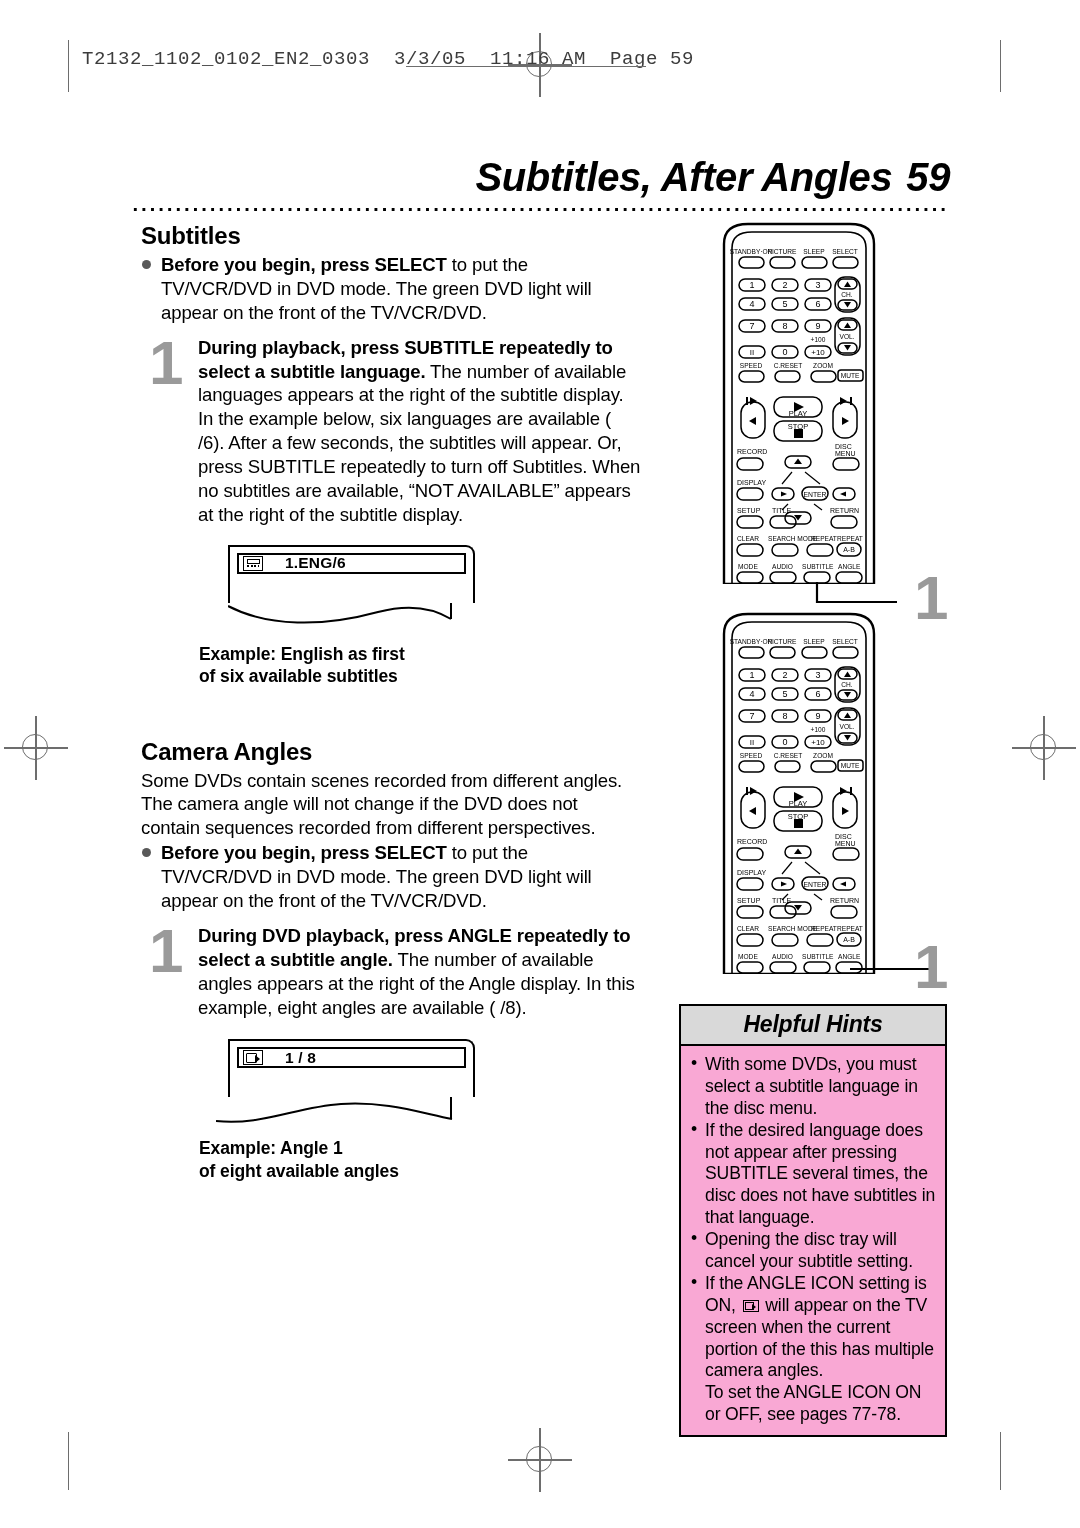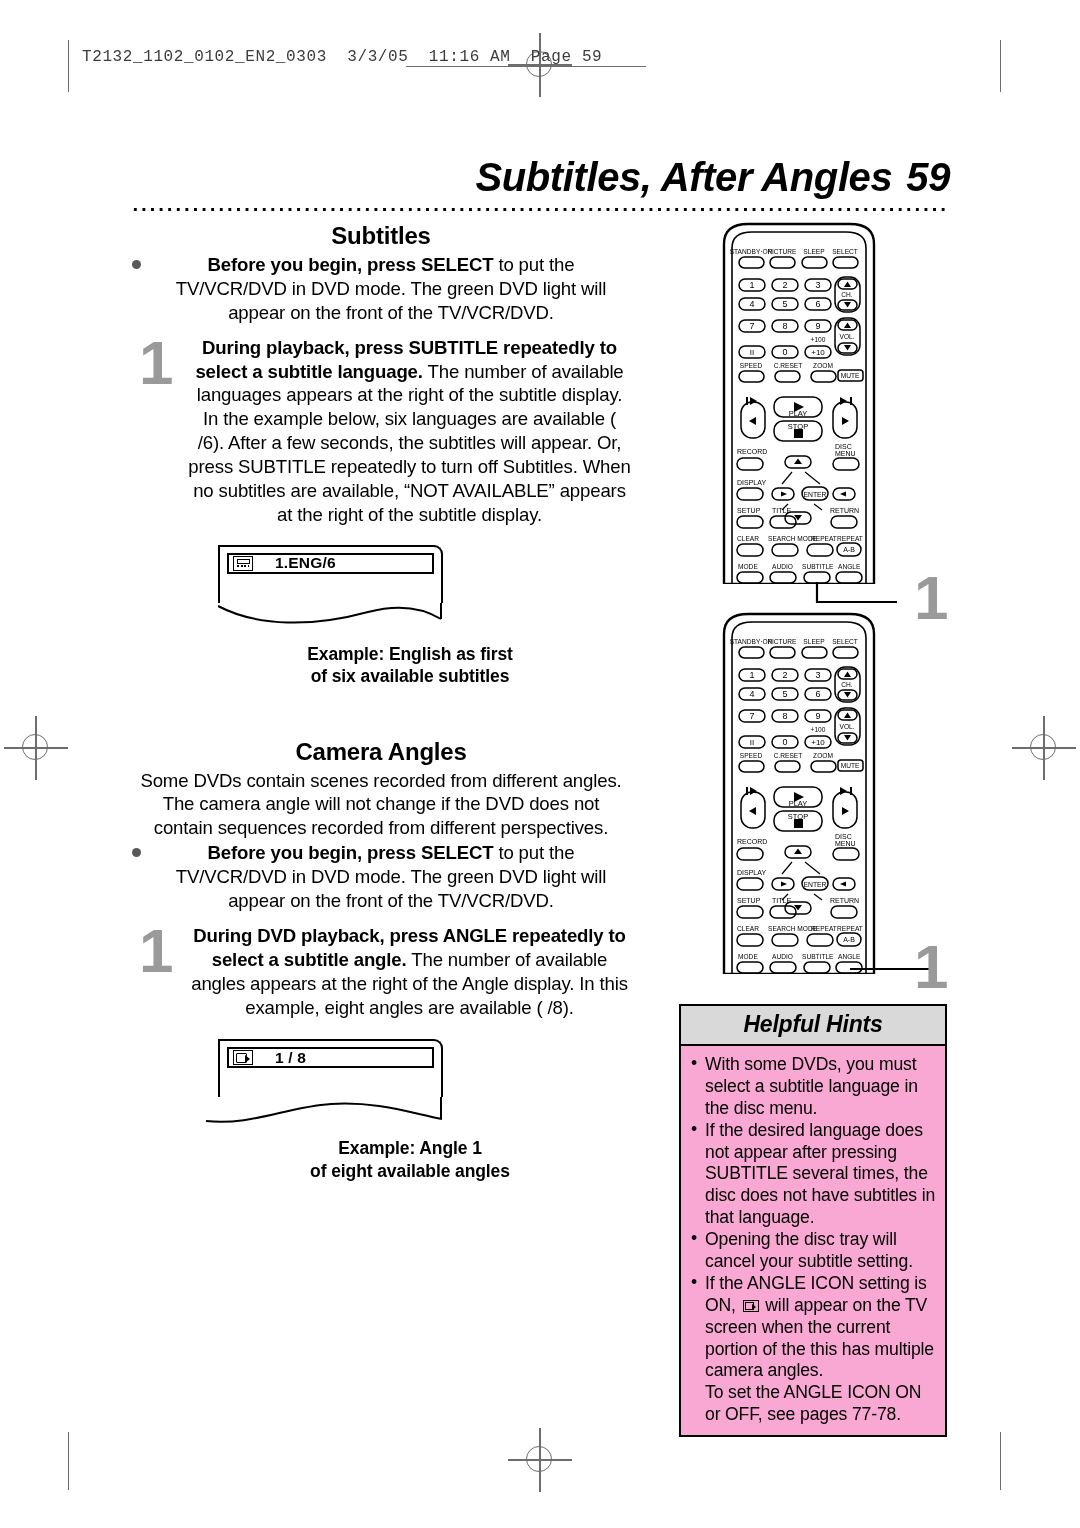--- a/index.html
+++ b/index.html
@@ -18,21 +18,21 @@
   .reg .v { position:absolute; left:31px; top:0; width:1.5px; height:64px; background:#6d6d6d; }
   .reg .h { position:absolute; top:31px; left:0; height:1.5px; width:64px; background:#6d6d6d; }
   .reg .c { position:absolute; left:18px; top:18px; width:26px; height:26px;
             border:1.5px solid #6d6d6d; border-radius:50%; }
   .trim { position:absolute; background:#6d6d6d; }
 
   
   .slug {
     position:absolute; left:82px; top:48px;
     font-family:"Liberation Mono", monospace;
-    font-size:16px; letter-spacing:.6px; color:#3c3c3c; white-space:pre;
+    font-size:19px; letter-spacing:.6px; color:#3c3c3c; white-space:pre;
   }
   .slug-rule { position:absolute; left:406px; top:66px; width:150px; height:1.2px; background:#6d6d6d; }
   .slug-rule2 { position:absolute; left:556px; top:66px; width:90px; height:1.2px; background:#6d6d6d; }
 
   
   .page { position:absolute; left:0; top:0; width:1080px; height:1528px; }
 
   
   .title {
     position:absolute; right:130px; top:155px;
@@ -40,21 +40,21 @@
     letter-spacing:-.4px; white-space:nowrap;
   }
   .title .num { margin-left:14px; }
   .dotrule {
     position:absolute; left:131px; top:206px; width:818px; height:7px;
     background-image:radial-gradient(circle, #000 1.6px, transparent 1.7px);
     background-size:8.6px 7px; background-repeat:repeat-x;
   }
 
   
-  .col-left { position:absolute; left:131px; top:222px; width:500px;text-align:center; }
+  .col-left { position:absolute; left:141px; top:222px; width:500px; }
 
   h2.sec {
     font-size:24px; font-weight:bold; margin:0 0 3px 0; letter-spacing:-.2px;
   }
   p.body {
     font-size:18.6px; line-height:1.285; margin:0; letter-spacing:-.15px;
   }
   .bullet-para {
     position:relative; padding-left:20px; font-size:18.6px; line-height:1.285;
     margin-top:1px; letter-spacing:-.15px;
@@ -70,21 +70,21 @@
   .step-num {
     position:absolute; left:8px; top:-4px;
     font-size:62px; font-weight:bold; color:#9a9a9a; line-height:1;
     font-family:"Liberation Sans", sans-serif;
   }
   .step-body {
     margin-left:57px; font-size:18.6px; line-height:1.285; letter-spacing:-.15px;
   }
 
   
-  .osd-wrap { position:relative; width:225px; margin-left:87px; }
+  .osd-wrap { position:relative; width:247px; margin-left:87px; }
   .osd {
     position:relative; width:100%; height:58px;
     border:2px solid #000; border-radius:0 9px 0 0;
     border-bottom:none; background:#fff;
   }
   .osd-bar {
     position:absolute; left:7px; top:6px; right:7px; height:21px;
     border:2px solid #000; background:#fff;
     display:flex; align-items:center;
   }

